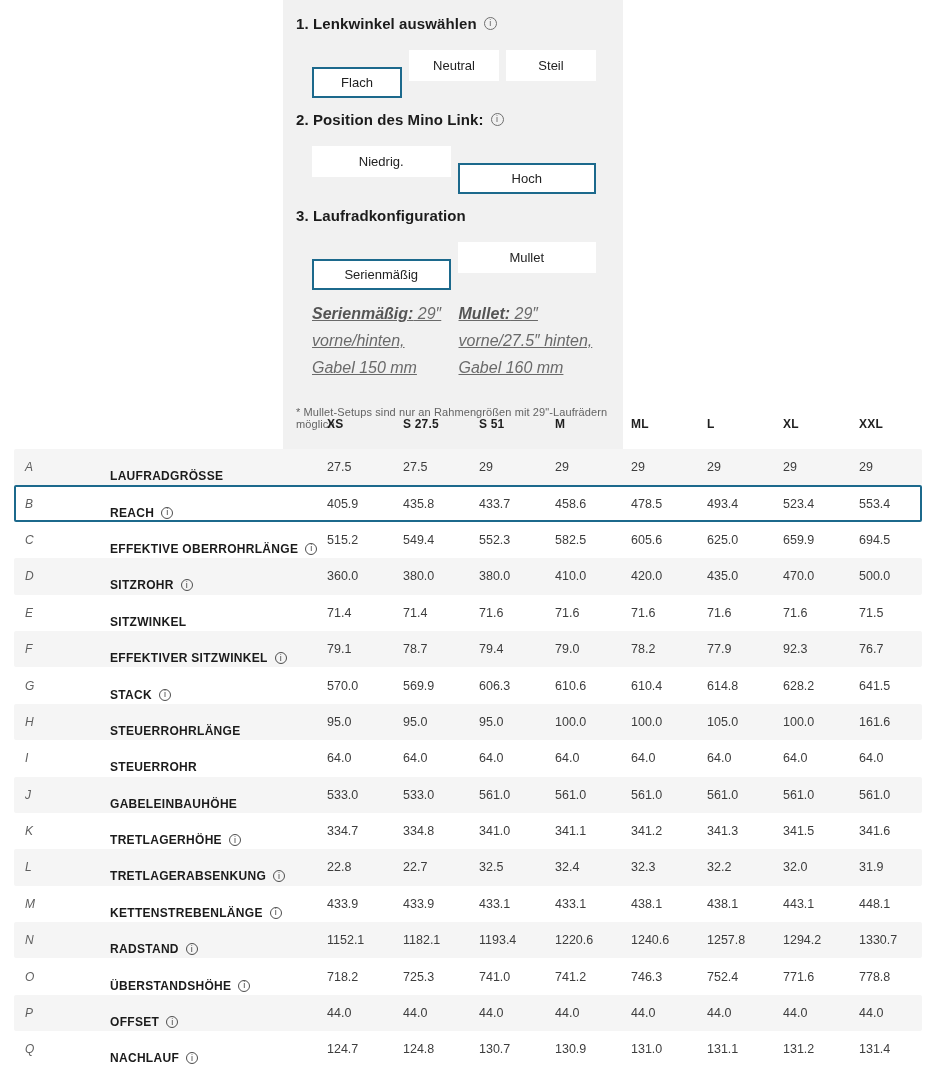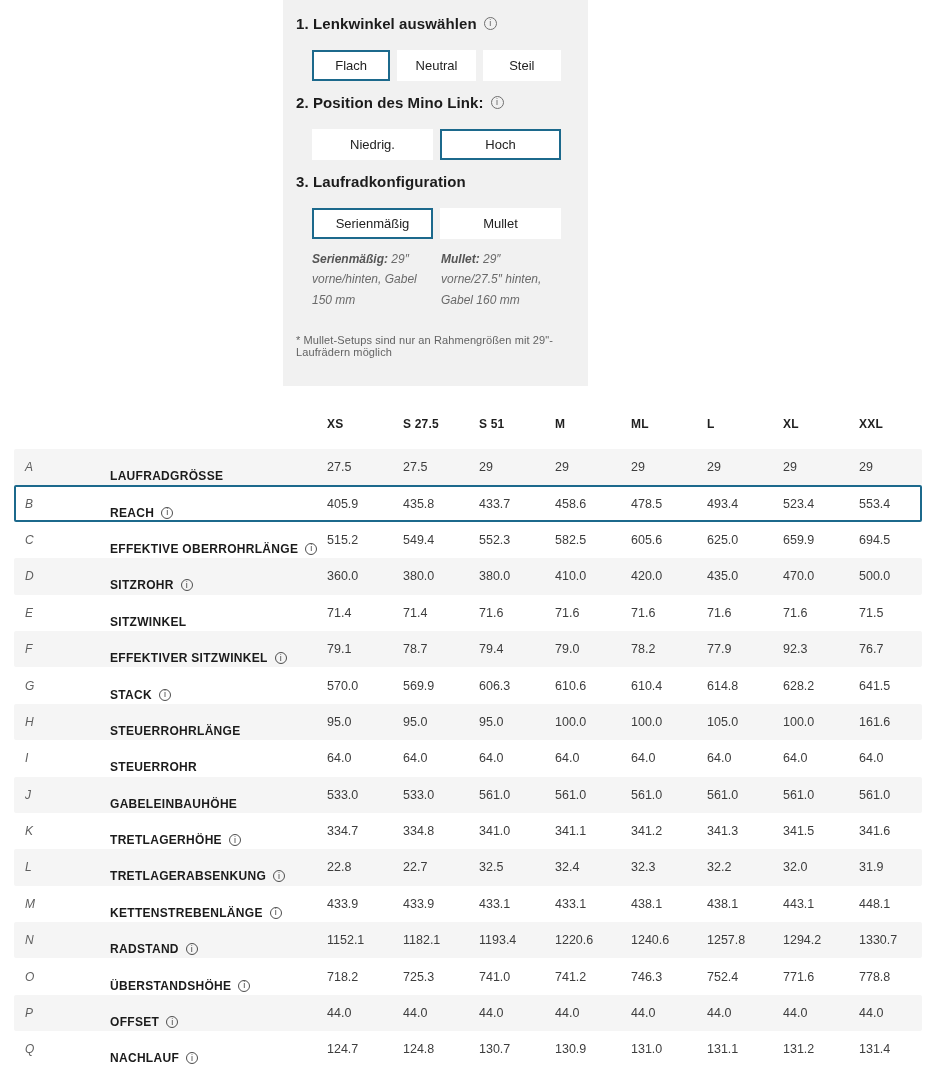--- a/index.html
+++ b/index.html
@@ -10,40 +10,41 @@
   *{box-sizing:border-box;}
   html,body{margin:0;padding:0;}
   body{
     width:932px;height:1072px;background:#fff;
     font-family:"Liberation Sans", sans-serif;
     position:relative;overflow:hidden;color:#222;
   }
 
   
   .config-panel{
-    position:absolute;left:283px;top:0;width:305px;
+    position:absolute;left:283px;top:0;width:340px;
     background:var(--panel-bg);
     padding:2px 0 16px 0;
   }
   .section{margin-top:13px;}
   .section-title{
     margin:0 13px;font-size:15px;font-weight:bold;color:#1c1c1c;
     display:flex;align-items:center;letter-spacing:.1px;
   }
   .options{display:flex;gap:7px;margin:18px 27px 0 29px;}
   .opt{
     flex:1;height:31px;background:#fff;border:2px solid #fff;
     font-family:"Liberation Sans", sans-serif;
     font-size:13px;color:#222;cursor:pointer;padding:0;
   }
-  .opt.selected{border-color:var(--accent);}
+  .opt.selected{border-color:var(--accent);margin-top:17px;}
   .descriptions{display:flex;gap:9px;margin:10px 27px 0 29px;}
   .desc{
-    flex:1;margin:0;font-style:italic;font-size:12px;line-height:1.7;
+    flex:1;margin:0;font-style:italic;font-size:16px;line-height:1.7;
     color:#6a6a6a;
+    text-decoration:underline;
   }
   .desc b{color:#555;}
   .footnote{
     margin:24px 13px 12px;font-size:11px;color:#636363;letter-spacing:.1px;
   }
 
   
   .info-icon{
     display:inline-flex;align-items:center;justify-content:center;
     width:12px;height:12px;border:1px solid #6f6f6f;border-radius:50%;

